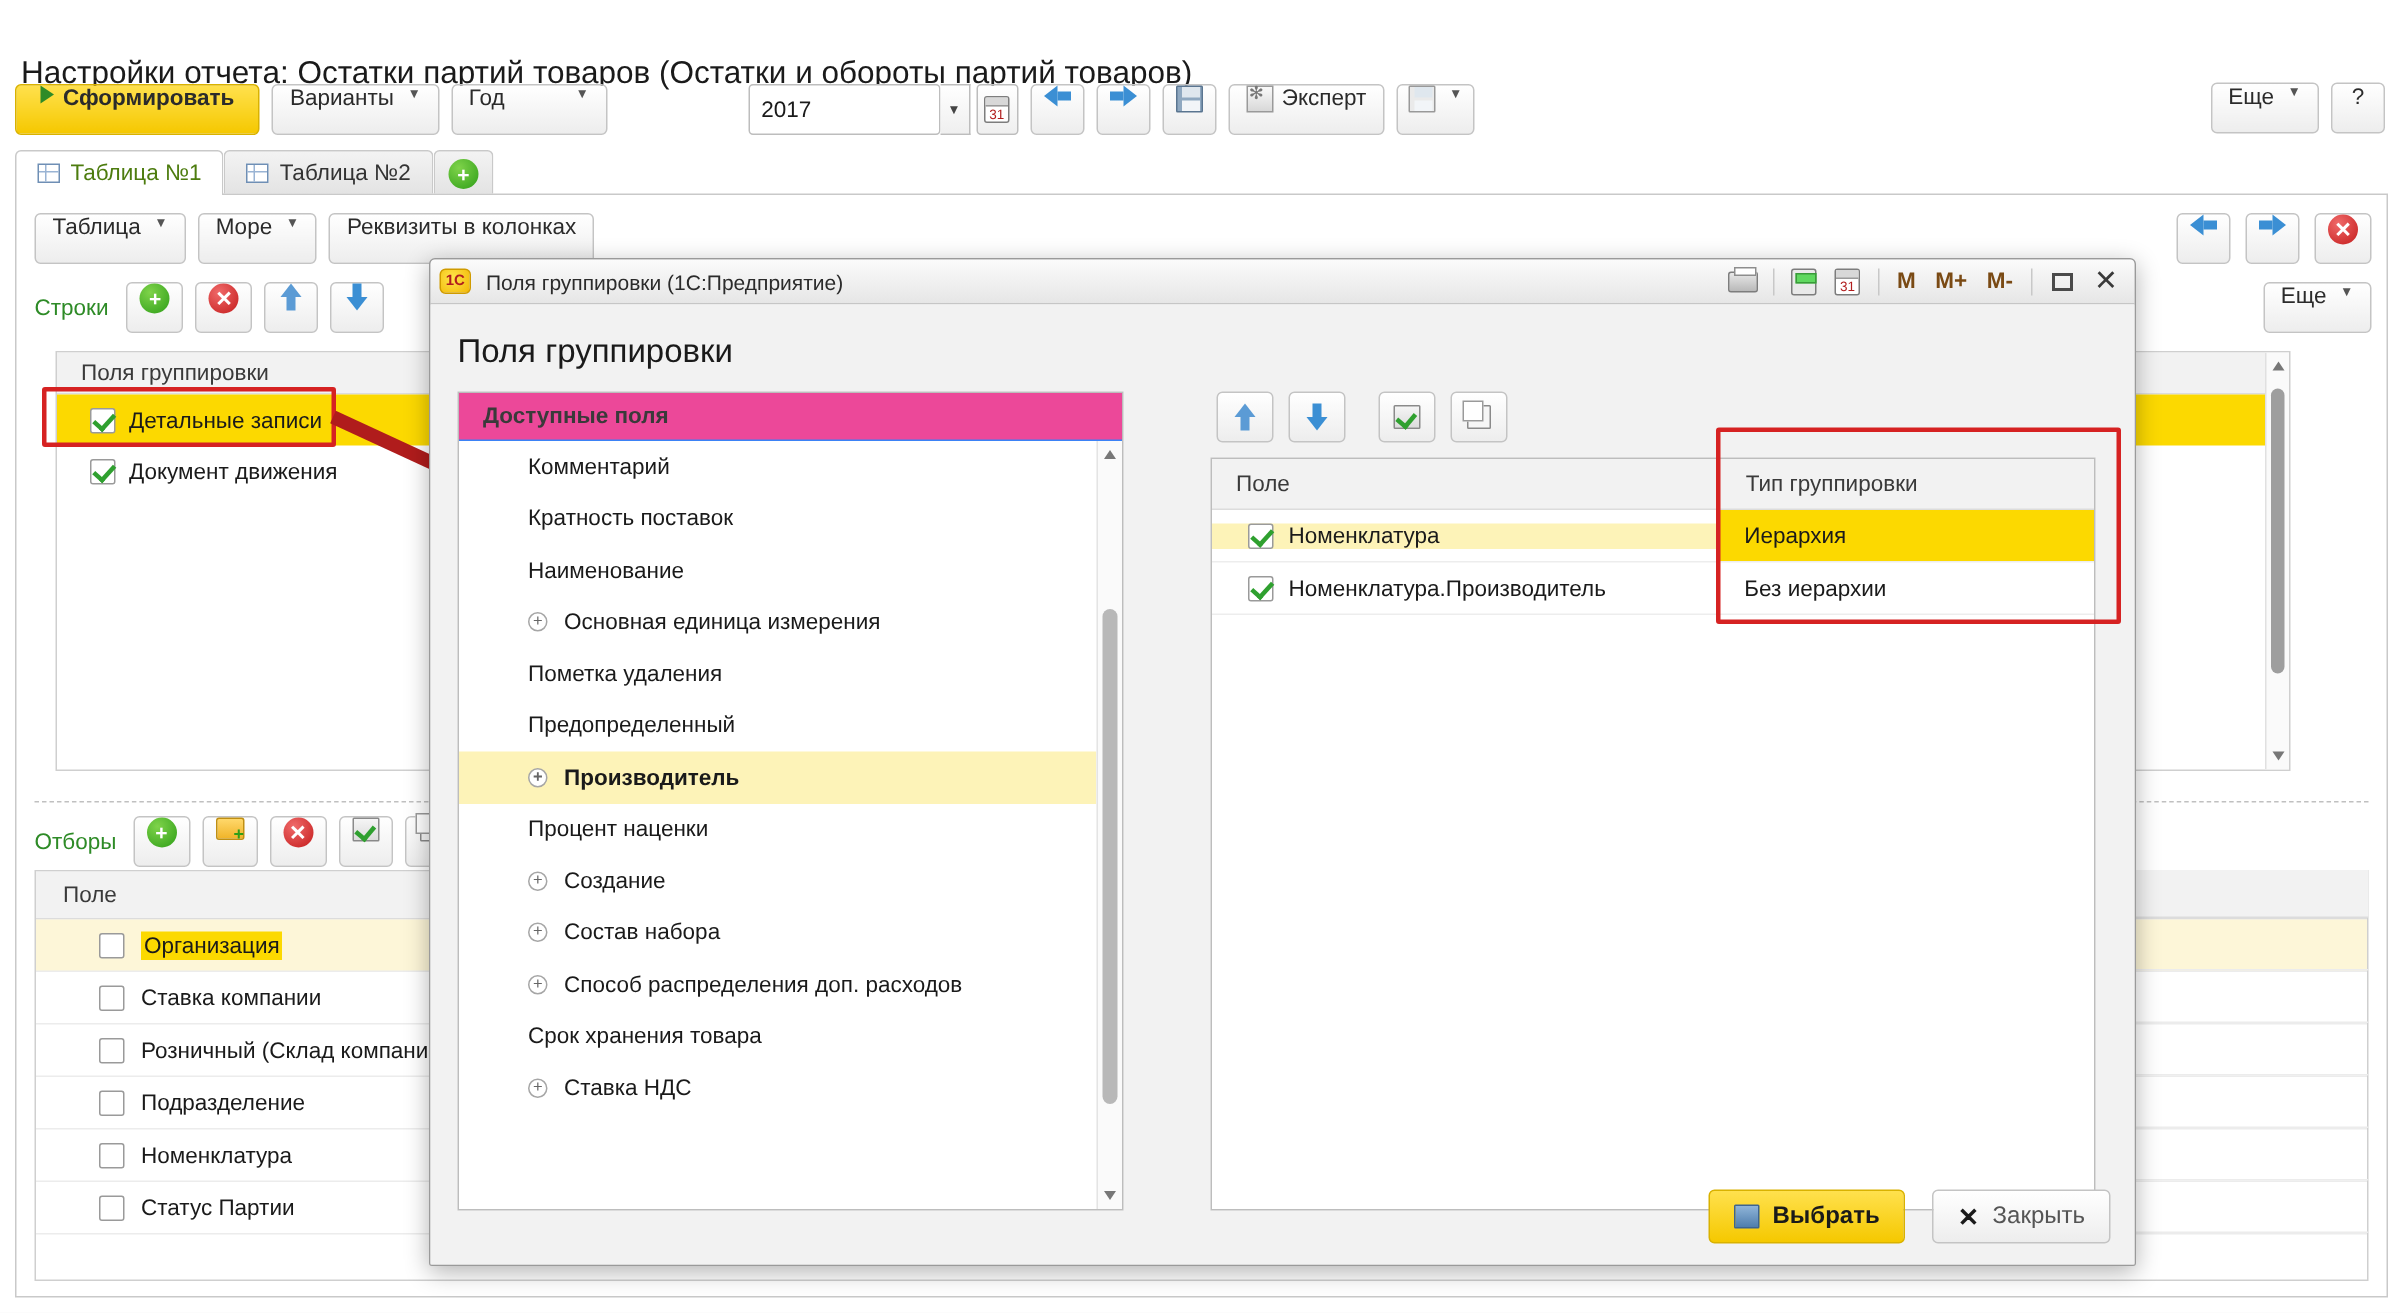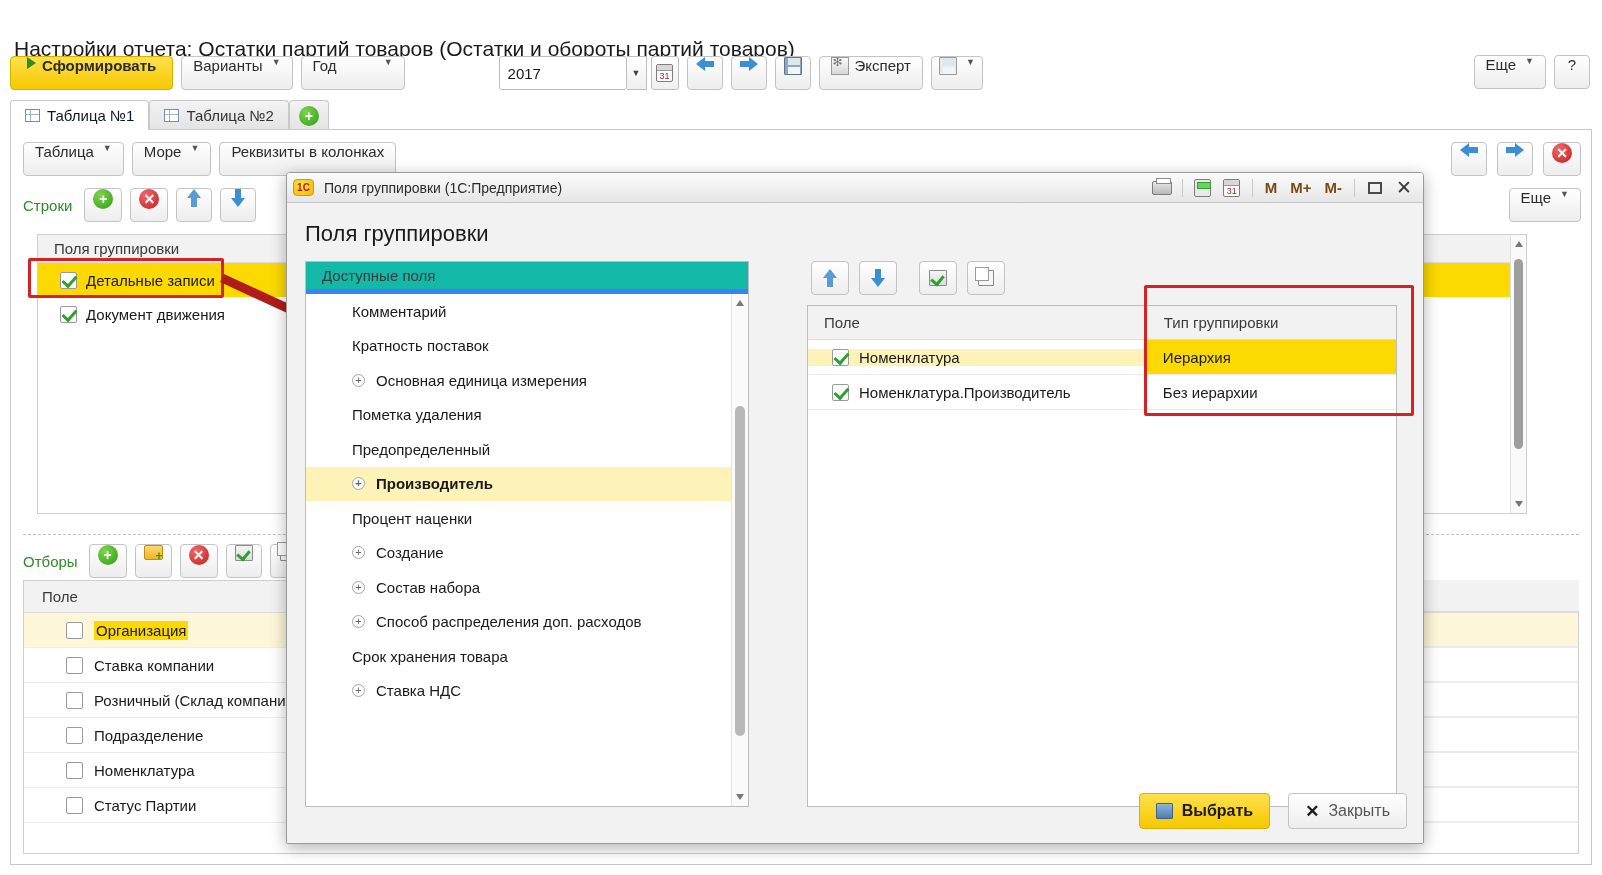--- a/index.html
+++ b/index.html
@@ -73,21 +73,21 @@
   .right-toolbar { position: absolute; right: 12px; top: 55px; display:flex; gap:8px; align-items:center; }
 
   
   .tabstrip { position:absolute; left:10px; top:100px; height:30px; display:flex; align-items:flex-end; }
   .tab {
     height:30px; padding: 0 14px; display:flex; align-items:center; gap:7px;
     border:1px solid #c9c9c9; border-bottom:none; border-radius:4px 4px 0 0;
     font-size:15px; background: linear-gradient(#f3f3f3,#e3e3e3); color:#333;
     position:relative;
   }
-  .tab.active { background:#fff; color:#0f172a; z-index:2; }
+  .tab.active { background:#fff; color:#4d7c0f; z-index:2; }
   .tab.addtab { padding: 0 9px; }
   .grid-icon { width:15px;height:13px;border:1px solid #6f8fb5;background:#fff;position:relative; }
   .grid-icon:before { content:''; position:absolute;left:0;top:4px;width:13px;height:1px;background:#9ab4d4; }
   .grid-icon:after { content:''; position:absolute;left:4px;top:0;width:1px;height:11px;background:#9ab4d4; }
 
   
   .panel {
     position:absolute; left:10px; top:129px; width:1582px; height:736px;
     border:1px solid #c9c9c9; background:#fff;
   }
@@ -189,22 +189,22 @@
             font-size:9px;color:#b11e1e;display:flex;align-items:flex-end;justify-content:center; }
   .cal-ic:after { content:''; position:absolute;left:0;right:0;top:0;height:5px;background:#d8d8d8;border-bottom:1px solid #9a9a9a; }
 
   .dlg-body { position:absolute; left:0; right:0; top:30px; bottom:0; background:#f2f2f2; }
   .dlg-heading { position:absolute; left:18px; top:18px; font-size:22px; color:#1a1a1a; }
 
   .avail-panel {
     position:absolute; left:18px; top:58px; width:444px; height:546px;
     border:1px solid #bdbdbd; background:#fff; overflow:hidden;
   }
-  .ap-head { height:32px; background:#14b8a6; border-bottom:5px solid #3b82f6;
-             display:flex;align-items:center;padding-left:16px; color:#3a3a3a; font-size:15px; }
+  .ap-head { height:32px; background:#ec4899; border-bottom:1px solid #3b82f6;
+             display:flex;align-items:center;padding-left:16px; color:#3a3a3a; font-size:15px;font-weight:bold; }
   .ap-list { position:absolute; left:0; top:32px; right:17px; bottom:0; overflow:hidden; }
   .ap-row { height:34.5px; display:flex; align-items:center; font-size:15px; padding-left:46px; position:relative; }
   .ap-row.hi { background:#fdf3b8; font-weight:bold; }
   .ap-row .plus {
     position:absolute; left:46px; width:13px;height:13px;border:1px solid #a6a6a6;border-radius:50%;
     background:#fff; font-size:11px; color:#666; display:flex;align-items:center;justify-content:center;line-height:1;
   }
   .ap-row.exp { padding-left:70px; }
   .ap-vscroll { position:absolute; right:0; top:32px; bottom:0; width:17px; background:#fafafa; border-left:1px solid #e4e4e4; }
   .ap-vscroll .thumb { position:absolute; left:3px; right:3px; top:112px; height:330px; background:#b8b8b8; border-radius:5px; }
@@ -519,20 +519,23 @@
 
       <div class="avail-panel">
         <div class="ap-head">Доступные поля</div>
         <div class="ap-list">
           <div class="ap-row">
               <span>Комментарий</span>
             </div>
           <div class="ap-row">
               <span>Кратность поставок</span>
             </div>
+          <div class="ap-row">
+              <span>Наименование</span>
+            </div>
           <div class="ap-row exp">
               <span class="plus">+</span>
               <span>Основная единица измерения</span>
             </div>
           <div class="ap-row">
               <span>Пометка удаления</span>
             </div>
           <div class="ap-row">
               <span>Предопределенный</span>
             </div>

